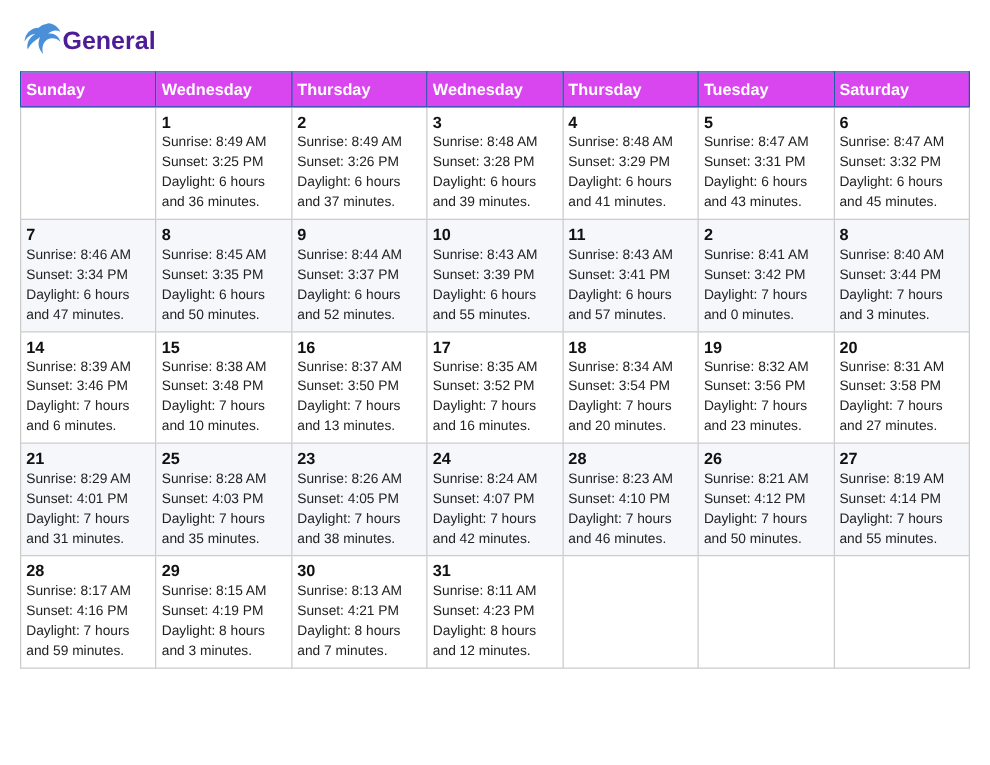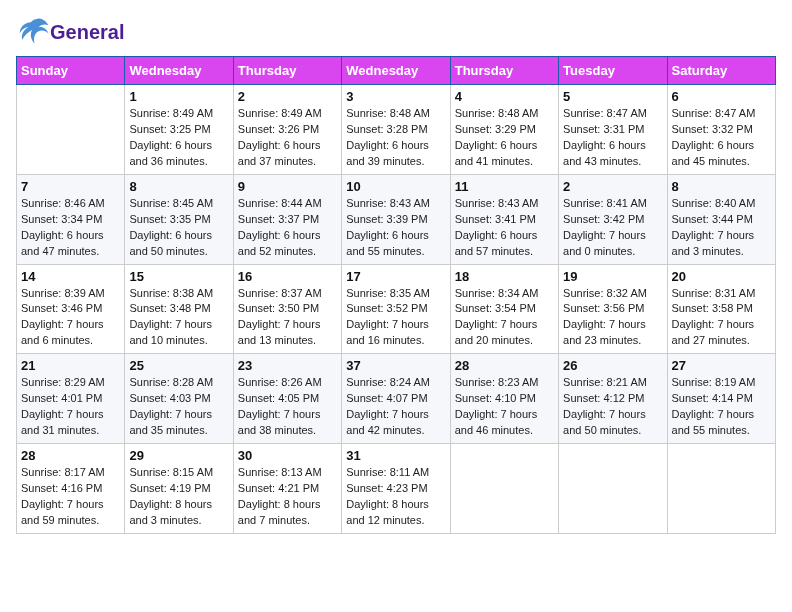--- a/index.html
+++ b/index.html
@@ -214,21 +214,21 @@
         </td>
         <td>
           <div class="day-number">25</div>
           <div class="day-info">Sunrise: 8:28 AM<br>Sunset: 4:03 PM<br>Daylight: 7 hours and 35 minutes.</div>
         </td>
         <td>
           <div class="day-number">23</div>
           <div class="day-info">Sunrise: 8:26 AM<br>Sunset: 4:05 PM<br>Daylight: 7 hours and 38 minutes.</div>
         </td>
         <td>
-          <div class="day-number">37</div>
+          <div class="day-number">24</div>
           <div class="day-info">Sunrise: 8:24 AM<br>Sunset: 4:07 PM<br>Daylight: 7 hours and 42 minutes.</div>
         </td>
         <td>
           <div class="day-number">28</div>
           <div class="day-info">Sunrise: 8:23 AM<br>Sunset: 4:10 PM<br>Daylight: 7 hours and 46 minutes.</div>
         </td>
         <td>
           <div class="day-number">26</div>
           <div class="day-info">Sunrise: 8:21 AM<br>Sunset: 4:12 PM<br>Daylight: 7 hours and 50 minutes.</div>
         </td>

